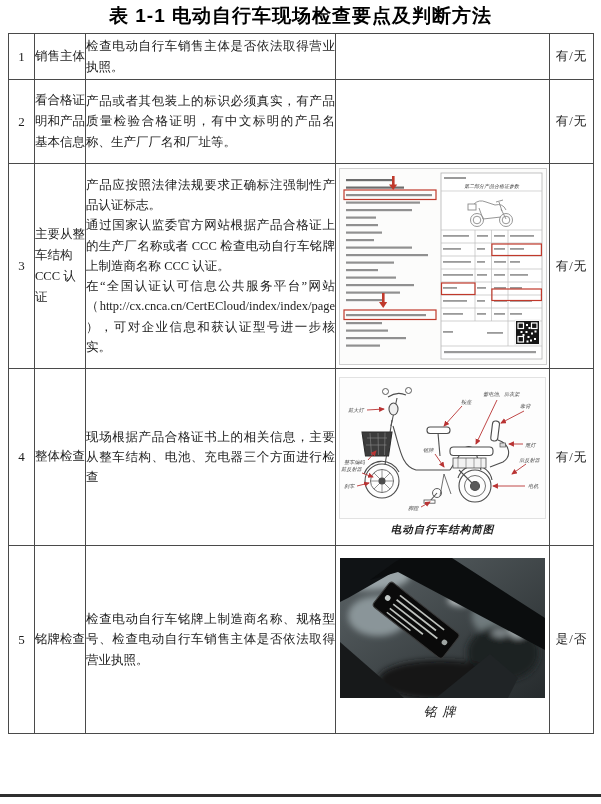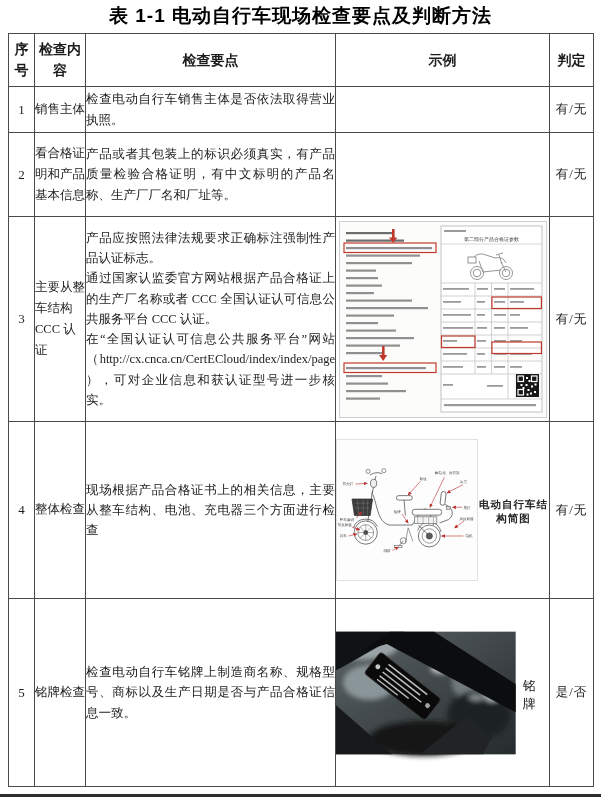--- a/index.html
+++ b/index.html
@@ -11,21 +11,21 @@
         font-weight:bold;font-size:19px;letter-spacing:1px;color:#000;}
   table.main{position:absolute;top:33px;left:8px;width:585px;border-collapse:collapse;table-layout:fixed;}
   table.main td, table.main th{border:1px solid #4a4a4a;padding:0;vertical-align:middle;overflow:hidden;}
   th{font-size:14px;font-weight:bold;text-align:center;line-height:1.5;padding:2px;}
   td.c-no{text-align:center;font-size:13px;}
   td.c-content{text-align:left;font-size:12.5px;line-height:1.7;padding:0 3px;}
   td.c-points{font-size:12.5px;line-height:1.62;padding:2px 6px;text-align:justify;}
   td.c-points p{margin:0;overflow-wrap:anywhere;}
   td.c-judg{text-align:center;font-size:12.5px;letter-spacing:1px;margin-left:40px;}
   td.c-example{text-align:center;vertical-align:middle;padding:1px;}
-  .fig{display:flex;align-items:center;justify-content:center;}
+  .fig{display:flex;flex-direction:column;align-items:center;justify-content:center;font-style:italic;}
   .fig svg{display:block;}
   .fig-caption{font-family:"Liberation Sans","DejaVu Sans",sans-serif;font-weight:bold;
         font-size:10.5px;color:#222;margin-top:4px;letter-spacing:1px;}
   .fig-caption.serif{font-family:"Liberation Serif","DejaVu Serif",serif;font-size:13px;
         font-weight:normal;letter-spacing:6px;margin-top:5px;}
   .bottom-rule{position:absolute;left:0;top:794px;width:601px;height:3px;background:#2e2e2e;}
   .cert-border{fill:#fcfcfb;stroke:#cfcfcf;stroke-width:1;}
   svg text{font-family:"Liberation Sans","DejaVu Sans",sans-serif;}
 </style>
 </head>
@@ -38,27 +38,20 @@
   <table class="main">
     <colgroup>
       <col style="width:26px">
         <col style="width:51px">
         <col style="width:250px">
         <col style="width:214px">
         <col style="width:44px">
     </colgroup>
 
     <tbody>
-        <tr style="height:53px">
-      <th>序号</th>
-      <th>检查内容</th>
-      <th>检查要点</th>
-      <th>示例</th>
-      <th>判定</th>
-    </tr>
 
     <tr style="height:46px">
       <td class="c-no">1</td>
       <td class="c-content">销售主体</td>
       <td class="c-points">
             <p>检查电动自行车销售主体是否依法取得营业执照。</p>
           </td>
       <td class="c-example"></td>
       <td class="c-judg">有/无</td>
     </tr>
@@ -71,21 +64,21 @@
           </td>
       <td class="c-example"></td>
       <td class="c-judg">有/无</td>
     </tr>
 
     <tr style="height:205px">
       <td class="c-no">3</td>
       <td class="c-content">主要从整车结构 CCC 认证</td>
       <td class="c-points">
         <p>产品应按照法律法规要求正确标注强制性产品认证标志。</p>
-        <p>通过国家认监委官方网站根据产品合格证上的生产厂名称或者 CCC 全国认证认可信息公共服务平台 CCC 认证。</p>
+        <p>通过国家认监委官方网站根据产品合格证上的生产厂名称或者 CCC 检查电动自行车铭牌上制造商名称 CCC 认证。</p>
         <p>在“全国认证认可信息公共服务平台”网站（http://cx.cnca.cn/CertECloud/index/index/page），可对企业信息和获认证型号进一步核实。</p>
       </td>
       <td class="c-example">
         <div class="fig">
 
           <svg width="208" height="197" viewBox="0 0 208 197">
             <rect class="cert-border" x="0.5" y="0.5" width="207" height="196"></rect>
 
             <g fill="#7e7e7e" opacity="0.85">
               <rect x="7" y="11" width="46" height="2.2" fill="#555"></rect>
@@ -312,21 +305,21 @@
           <div class="fig-caption">电动自行车结构简图</div>
         </div>
       </td>
       <td class="c-judg">有/无</td>
     </tr>
 
     <tr style="height:188px">
       <td class="c-no">5</td>
       <td class="c-content">铭牌检查</td>
       <td class="c-points">
-            <p>检查电动自行车铭牌上制造商名称、规格型号、商标以及生产日期是否与产品合格证信息一致。</p>
+            <p>检查电动自行车铭牌上制造商名称、规格型号、检查电动自行车销售主体是否依法取得营业执照。</p>
           </td>
       <td class="c-example">
         <div class="fig">
 
           <svg width="205" height="140" viewBox="0 0 205 140">
             <defs>
               <linearGradient id="gbg" x1="0" y1="0" x2="1" y2="1">
                 <stop offset="0" stop-color="#5b6366"></stop>
                     <stop offset="1" stop-color="#262b2d"></stop>
               </linearGradient>

